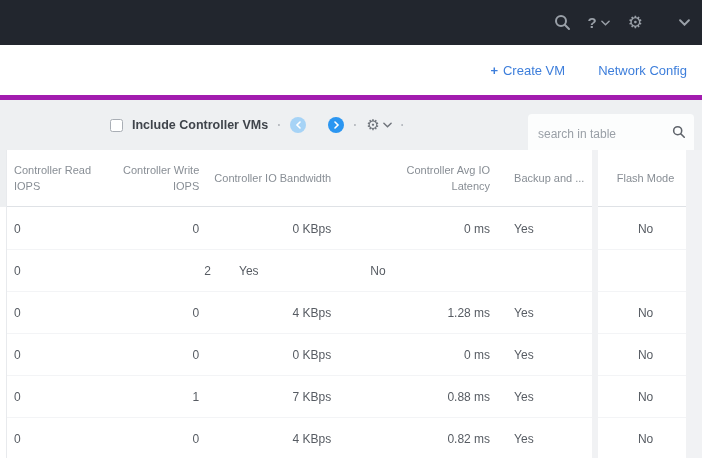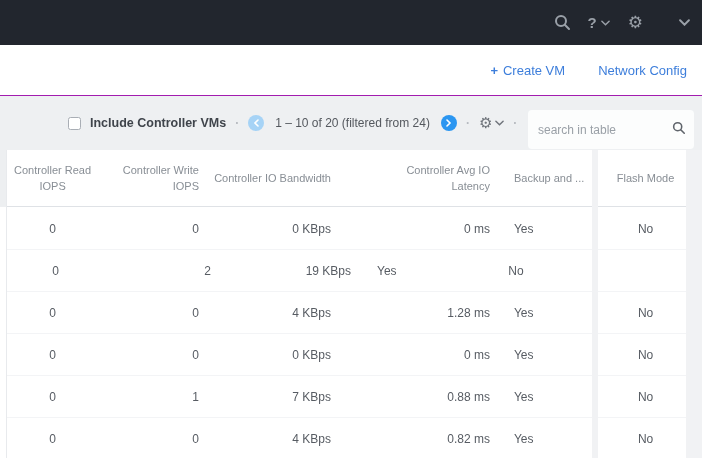--- a/index.html
+++ b/index.html
@@ -26,21 +26,21 @@
   .caret{color:var(--icon_gray);display:inline-flex;}
 
   
   .actionbar{position:absolute;top:45px;left:0;width:702px;height:50px;background:#fff;
              display:flex;align-items:center;justify-content:flex-end;padding-right:15px;gap:33px;}
   .blue-link{color:var(--accent_blue);font-size:13px;text-decoration:none;cursor:pointer;white-space:nowrap;}
   .plus{font-weight:bold;margin-right:5px;}
 
   
   .toolbar{position:absolute;top:95px;left:0;width:702px;height:55px;background:var(--toolbar_bg);
-           border-top:1px solid #a21caf;display:flex;align-items:center;padding-left:68px;font-size:12px;color:#54585e;}
+           border-top:5px solid #a21caf;display:flex;align-items:center;padding-left:110px;font-size:12px;color:#54585e;}
   .checkbox{width:13px;height:13px;border:1.5px solid #a9aeb5;border-radius:2.5px;background:#fff;display:inline-block;flex:0 0 auto;}
   .include-label{font-weight:bold;color:#3f444b;font-size:12.5px;margin-left:9px;white-space:nowrap;}
   .sep-dot{color:#b6bac0;margin:0 9px;font-weight:bold;}
   .pager-btn{width:16px;height:16px;border-radius:50%;display:inline-flex;align-items:center;justify-content:center;flex:0 0 auto;color:#fff;}
   .pager-prev{background:var(--pager_prev);margin-right:11px;}
   .pager-next{background:var(--pager_next);margin-left:11px;}
   .pager-text{white-space:nowrap;}
   .tbl-gear{font-size:15px;color:#6f747b;display:inline-flex;align-items:center;}
   .tbl-gear .caret{margin-left:3px;color:#6f747b;}
   .search-box{position:absolute;right:8px;top:14px;width:166px;height:39px;background:#fcfdfd;border:none;border-radius:4px;
@@ -54,21 +54,21 @@
   .left-sliver{position:absolute;top:150px;left:0;width:7px;height:308px;background:#fff;border-right:1px solid #e8eaed;z-index:3;}
   .left-sliver .hdr-part{position:absolute;top:0;left:0;width:100%;height:57px;background:#edeff1;}
   .col-gap-strip{position:absolute;top:150px;left:592px;width:6px;height:308px;background:#f1f2f4;z-index:3;}
   .right-strip{position:absolute;top:150px;left:686px;width:16px;height:308px;background:#f1f2f4;z-index:3;}
 
   .thead{position:absolute;top:150px;left:7px;width:679px;height:57px;background:#fff;border-bottom:1px solid #dfe2e6;
          display:flex;align-items:center;font-size:11px;color:#888e95;z-index:1;}
   .tbody{position:absolute;top:208px;left:7px;width:679px;height:250px;z-index:1;}
   .trow{display:flex;align-items:center;height:42px;border-bottom:1px solid #f3f4f6;font-size:12px;color:#575c63;background:#fff;}
 
-  .c1{width:101px;text-align:center;padding-right:4px;}
+  .c1{width:101px;text-align:left;padding-right:4px;padding-left:7px;}
   .c2{width:109px;text-align:right;padding-right:6px;}
   .c3{width:138px;text-align:right;padding-right:4px;}
   .c4{width:135px;text-align:right;padding-right:2px;margin-left:30px;}
   .c5{width:102px;text-align:left;padding-left:22px;}
   .c6{width:102px;text-align:center;padding-left:16px;}
   .thead .hcell{line-height:1.5;}
   .thead .c2 .wrapbox{display:inline-block;width:84px;text-align:right;}
 </style>
 </head>
 <body>
@@ -107,21 +107,20 @@
 
   <div class="toolbar">
     <span class="checkbox"></span>
     <span class="include-label">Include Controller VMs</span>
     <span class="sep-dot">·</span>
     <span class="pager-btn pager-prev">
       <svg width="7" height="8" viewBox="0 0 7 8">
           <path d="M5 1L2 4l3 3" stroke="#fff" stroke-width="1.6" fill="none" stroke-linecap="round"></path>
         </svg>
     </span>
-    <span class="pager-text">1 – 10 of 20 (filtered from 24)</span>
     <span class="pager-btn pager-next">
       <svg width="7" height="8" viewBox="0 0 7 8">
           <path d="M2 1l3 3-3 3" stroke="#fff" stroke-width="1.6" fill="none" stroke-linecap="round"></path>
         </svg>
     </span>
     <span class="sep-dot">·</span>
     <span class="tbl-gear">
       <span>⚙</span>
       <span class="caret">
         <svg width="9" height="6" viewBox="0 0 10 6">
@@ -162,21 +161,20 @@
       <div class="c2">0</div>
       <div class="c3">0 KBps</div>
       <div class="c4">0 ms</div>
       <div class="c5">Yes</div>
       <div class="c6">No</div>
     </div>
 
     <div class="trow">
       <div class="c1">0</div>
       <div class="c2">2</div>
-      <div class="c3">19 KBps</div>
       <div class="c5">Yes</div>
       <div class="c6">No</div>
     </div>
 
     <div class="trow">
       <div class="c1">0</div>
       <div class="c2">0</div>
       <div class="c3">4 KBps</div>
       <div class="c4">1.28 ms</div>
       <div class="c5">Yes</div>

